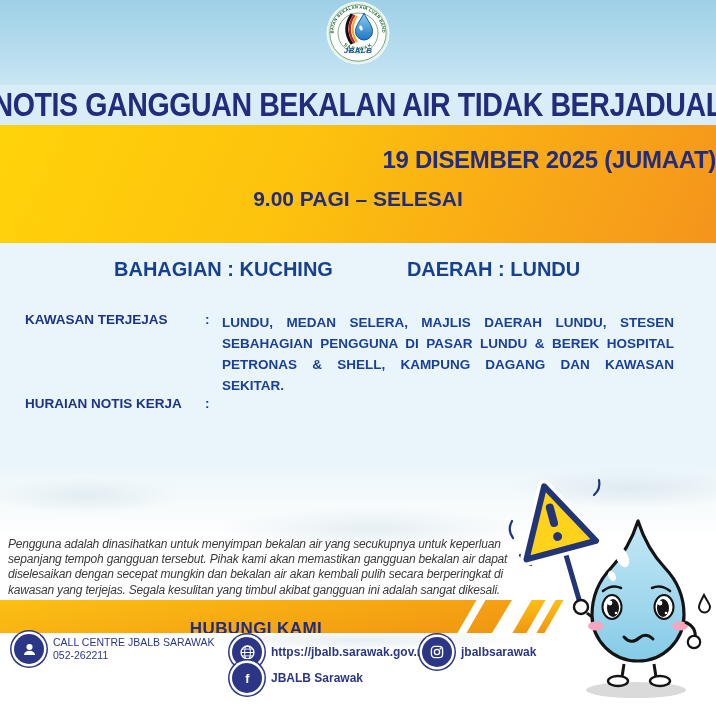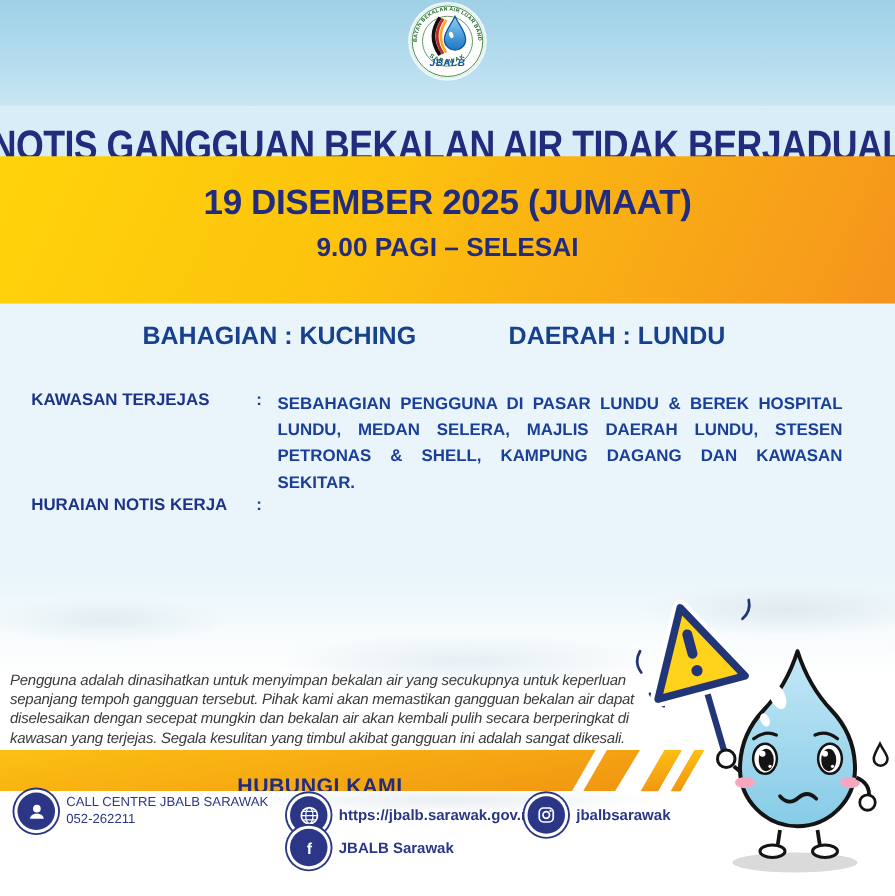--- a/index.html
+++ b/index.html
@@ -6,28 +6,28 @@
   #poster{
     position:relative;width:716px;height:717px;overflow:hidden;background:#fff;
     font-family:"Liberation Sans",sans-serif;margin:0 auto;
   }
   
   .header{position:absolute;left:0;top:0;width:716px;height:85px;
     background:linear-gradient(180deg,#9fd0e6 0%,#b4dcee 55%,#c9e6f2 100%);}
   .logo{position:absolute;left:326px;top:1px;width:64px;height:64px;}
   
   .title-band{position:absolute;left:0;top:85px;width:716px;height:52px;background:#d9edf8;
-    display:flex;align-items:flex-end;justify-content:center;}
+    display:flex;align-items:flex-start;justify-content:center;}
   .title{font-size:34px;font-weight:700;color:#212c7c;white-space:nowrap;
     transform:scaleX(.84);transform-origin:center;letter-spacing:-.5px;}
   
   .banner{position:absolute;left:0;top:125px;width:716px;height:118px;
     background:linear-gradient(115deg,#ffd30a 0%,#fdc30d 40%,#f5941d 100%);}
-  .banner-date{position:absolute;left:0;top:21px;width:100%;text-align:center;
-    font-size:28px;font-weight:700;color:#212c7c;letter-spacing:-.3px;}
+  .banner-date{position:absolute;left:0;top:21px;width:100%;text-align:right;
+    font-size:24px;font-weight:700;color:#212c7c;letter-spacing:-.3px;}
   .banner-time{position:absolute;left:0;top:62px;width:100%;text-align:center;
     font-size:21px;font-weight:700;color:#212c7c;}
   
   .content{position:absolute;left:0;top:243px;width:716px;height:474px;
     background:linear-gradient(180deg,#e9f5fa 0%,#e9f5fa 46%,#f4fafc 53%,#ffffff 63%);}
   .splash{position:absolute;left:0;top:468px;width:716px;height:110px;
     background:
       radial-gradient(ellipse 140px 26px at 12% 25%,#e2edf2 0%,rgba(226,237,242,0) 70%),
       radial-gradient(ellipse 220px 32px at 52% 55%,#e6eff4 0%,rgba(230,239,244,0) 70%),
       radial-gradient(ellipse 170px 30px at 88% 18%,#dfeaf0 0%,rgba(223,234,240,0) 70%);}
@@ -128,22 +128,22 @@
   <div class="swirl"></div>
 
   <div class="bahagian-row">
     <span>BAHAGIAN : KUCHING</span>
     <span>DAERAH : LUNDU</span>
   </div>
 
   <div class="detail-label row1">KAWASAN TERJEJAS</div>
   <div class="detail-colon row1">:</div>
   <div class="detail-value row1">
+    <div class="jline">LUNDU, MEDAN SELERA, MAJLIS DAERAH LUNDU, STESEN</div>
     <div class="jline">SEBAHAGIAN PENGGUNA DI PASAR LUNDU &amp; BEREK HOSPITAL</div>
-    <div class="jline">LUNDU, MEDAN SELERA, MAJLIS DAERAH LUNDU, STESEN</div>
     <div class="jline">PETRONAS &amp; SHELL, KAMPUNG DAGANG DAN KAWASAN</div>
     <div class="lline">SEKITAR.</div>
   </div>
 
   <div class="detail-label row2">HURAIAN NOTIS KERJA</div>
   <div class="detail-colon row2">:</div>
 
   <div class="advisory">Pengguna adalah dinasihatkan untuk menyimpan bekalan air yang secukupnya untuk keperluan sepanjang tempoh gangguan tersebut. Pihak kami akan memastikan gangguan bekalan air dapat diselesaikan dengan secepat mungkin dan bekalan air akan kembali pulih secara berperingkat di kawasan yang terjejas. Segala kesulitan yang timbul akibat gangguan ini adalah sangat dikesali.</div>
 
   <div class="hubungi-bar">

